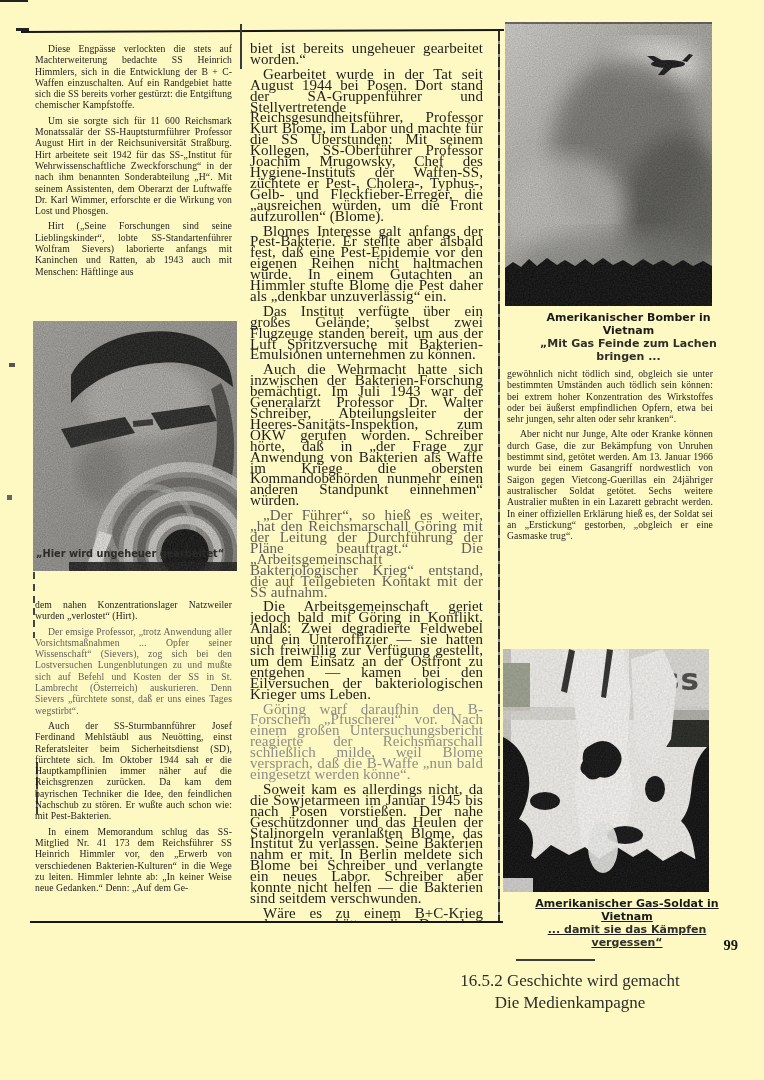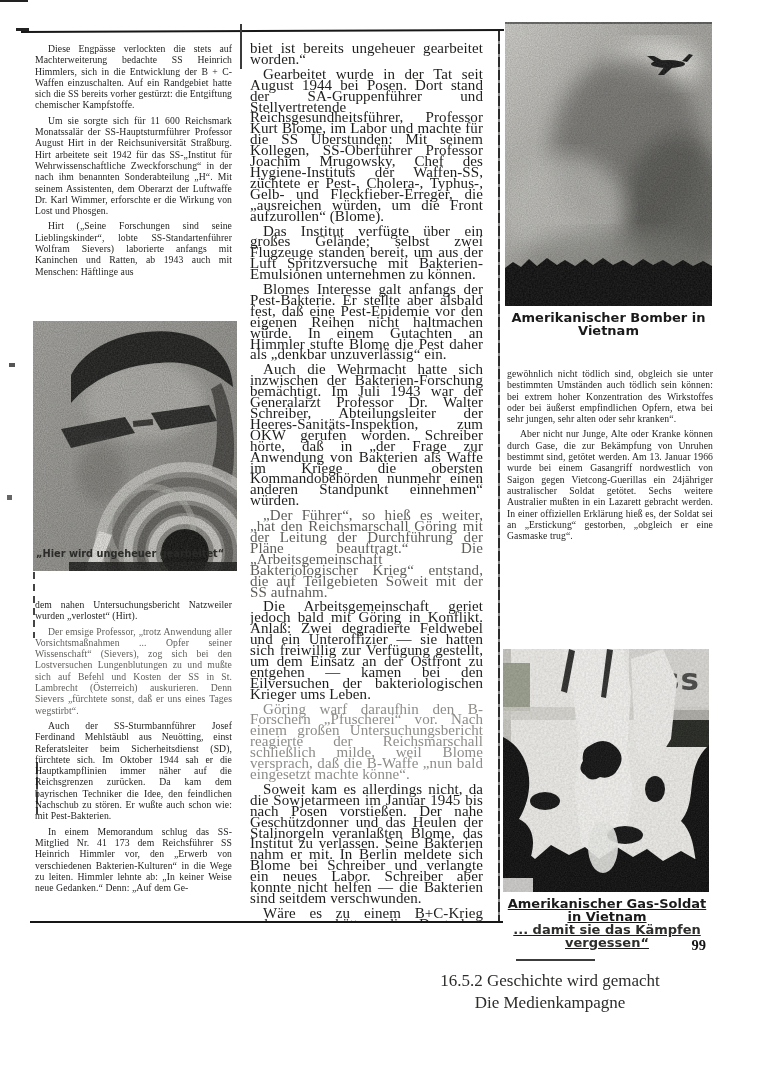--- a/index.html
+++ b/index.html
@@ -1,34 +1,34 @@
 <!DOCTYPE html>
 <html lang="de"><head>
 <meta charset="utf-8">
 <style>
   html,body{margin:0;padding:0;background:#ddd;}
-  #page{position:relative;width:764px;height:1080px;background:#ffffff;overflow:hidden;
+  #page{position:relative;width:764px;height:1080px;background:#fef9c3;overflow:hidden;
         font-family:"Liberation Serif",serif;color:#1d1d1c;}
   .col{position:absolute;text-align:justify;font-size:9.7px;line-height:11.3px;
        letter-spacing:.08px;overflow:hidden;overflow-wrap:break-word;}
   .col p{margin:0 0 4px;text-indent:13px;}
   .col p.cont{text-indent:0;}
   .col p.faded{color:#8d8c89;}
   .col p.semi{color:#5f5e5b;}
   .rule{position:absolute;background:#171717;}
   .cap{position:absolute;font-family:"DejaVu Sans",sans-serif;font-weight:bold;
-       font-size:13px;line-height:13px;color:#1a1a1a;text-align:center;}
+       font-size:11px;line-height:13px;color:#1a1a1a;text-align:center;margin-left:20px;}
   .cap .l2{font-weight:600;color:#2e2e2c;}
   .photo{position:absolute;overflow:hidden;background:#a9a8a3;}
   .photo svg{display:block;}
   #left-caption{position:absolute;font-family:"DejaVu Sans",sans-serif;font-weight:bold;
        font-size:9.8px;color:#2b2b29;text-align:left;}
-  #page-number{position:absolute;left:652px;top:937px;width:54px;text-align:right;
+  #page-number{position:absolute;left:684px;top:937px;width:54px;text-align:right;
        font-size:14.5px;font-weight:600;color:#141414;}
-  #footer{position:absolute;left:356px;top:970px;width:388px;text-align:center;
+  #footer{position:absolute;left:376px;top:970px;width:388px;text-align:center;
        font-size:17px;line-height:22px;color:#2d2d2b;}
   .mark{position:absolute;background:#222;}
 </style>
 </head>
 <body>
 
 <div id="page">
 
   <div class="mark" style="left:0;top:0;width:28px;height:2px;"></div>
   <div class="mark" style="left:16px;top:28px;width:13px;height:3px;"></div>
@@ -86,35 +86,35 @@
       <circle cx="152" cy="232" r="24" fill="#0e0e0c"></circle>
       <polygon points="52,250 66,210 79,214 65,250" fill="#ebe9e4"></polygon>
       <rect x="36" y="241" width="170" height="9" fill="#161614" opacity=".9"></rect>
       <rect width="204" height="250" filter="url(#lpnD)" opacity=".5"></rect>
       <rect width="204" height="250" filter="url(#lpnL)" opacity=".4"></rect>
     </svg>
   </div>
   <div id="left-caption" style="left:36px;top:548px;width:200px;">„Hier wird ungeheuer gearbeitet“</div>
 
   <div class="col" style="left:35px;top:599px;width:197px;height:322px;">
-    <p class="cont">dem nahen Untersuchungsbericht Natzweiler wurden „verlostet“ (Hirt).</p>
+    <p class="cont">dem nahen Konzentrationslager Natzweiler wurden „verlostet“ (Hirt).</p>
     <p class="semi">Der emsige Professor, „trotz Anwendung aller Vorsichtsmaßnahmen ... Opfer seiner Wissenschaft“ (Sievers), zog sich bei den Lostversuchen Lungenblutungen zu und mußte sich auf Befehl und Kosten der SS in St. Lambrecht (Österreich) auskurieren. Denn Sievers „fürchtete sonst, daß er uns eines Tages wegstirbt“.</p>
     <p>Auch der SS-Sturmbannführer Josef Ferdinand Mehlstäubl aus Neuötting, einst Referatsleiter beim Sicherheitsdienst (SD), fürchtete sich. Im Oktober 1944 sah er die Hauptkampflinien immer näher auf die Reichsgrenzen zurücken. Da kam dem bayrischen Techniker die Idee, den feindlichen Nachschub zu stören. Er wußte auch schon wie: mit Pest-Bakterien.</p>
     <p>In einem Memorandum schlug das SS-Mitglied Nr. 41 173 dem Reichsführer SS Heinrich Himmler vor, den „Erwerb von verschiedenen Bakterien-Kulturen“ in die Wege zu leiten. Himmler lehnte ab: „In keiner Weise neue Gedanken.“ Denn: „Auf dem Ge-</p>
   </div>
 
   <div class="col" style="left:250px;top:43px;width:233px;height:878px;font-size:15px;line-height:10.9px;">
     <p class="cont">biet ist bereits ungeheuer gearbeitet worden.“</p>
     <p>Gearbeitet wurde in der Tat seit August 1944 bei Posen. Dort stand der SA-Gruppenführer und Stellvertretende Reichsgesundheitsführer, Professor Kurt Blome, im Labor und machte für die SS Überstunden: Mit seinem Kollegen, SS-Oberführer Professor Joachim Mrugowsky, Chef des Hygiene-Instituts der Waffen-SS, züchtete er Pest-, Cholera-, Typhus-, Gelb- und Fleckfieber-Erreger, die „ausreichen würden, um die Front aufzurollen“ (Blome).</p>
+    <p>Blomes Interesse galt anfangs der Pest-Bakterie. Er stellte aber alsbald fest, daß eine Pest-Epidemie vor den eigenen Reihen nicht haltmachen würde. In einem Gutachten an Himmler stufte Blome die Pest daher als „denkbar unzuverlässig“ ein.</p>
     <p>Das Institut verfügte über ein großes Gelände; selbst zwei Flugzeuge standen bereit, um aus der Luft Spritzversuche mit Bakterien-Emulsionen unternehmen zu können.</p>
-    <p>Blomes Interesse galt anfangs der Pest-Bakterie. Er stellte aber alsbald fest, daß eine Pest-Epidemie vor den eigenen Reihen nicht haltmachen würde. In einem Gutachten an Himmler stufte Blome die Pest daher als „denkbar unzuverlässig“ ein.</p>
     <p>Auch die Wehrmacht hatte sich inzwischen der Bakterien-Forschung bemächtigt. Im Juli 1943 war der Generalarzt Professor Dr. Walter Schreiber, Abteilungsleiter der Heeres-Sanitäts-Inspektion, zum OKW gerufen worden. Schreiber hörte, daß in „der Frage zur Anwendung von Bakterien als Waffe im Kriege die obersten Kommandobehörden nunmehr einen anderen Standpunkt einnehmen“ würden.</p>
-    <p class="semi">„Der Führer“, so hieß es weiter, „hat den Reichsmarschall Göring mit der Leitung der Durchführung der Pläne beauftragt.“ Die „Arbeitsgemeinschaft Bakteriologischer Krieg“ entstand, die auf Teilgebieten Soweit mit der SS aufnahm.</p>
+    <p class="semi">„Der Führer“, so hieß es weiter, „hat den Reichsmarschall Göring mit der Leitung der Durchführung der Pläne beauftragt.“ Die „Arbeitsgemeinschaft Bakteriologischer Krieg“ entstand, die auf Teilgebieten Kontakt mit der SS aufnahm.</p>
     <p>Die Arbeitsgemeinschaft geriet jedoch bald mit Göring in Konflikt. Anlaß: Zwei degradierte Feldwebel und ein Unteroffizier — sie hatten sich freiwillig zur Verfügung gestellt, um dem Einsatz an der Ostfront zu entgehen — kamen bei den Eilversuchen der bakteriologischen Krieger ums Leben.</p>
-    <p class="faded">Göring warf daraufhin den B-Forschern „Pfuscherei“ vor. Nach einem großen Untersuchungsbericht reagierte der Reichsmarschall schließlich milde, weil Blome versprach, daß die B-Waffe „nun bald eingesetzt machte könne“.</p>
+    <p class="faded">Göring warf daraufhin den B-Forschern „Pfuscherei“ vor. Nach einem großen Untersuchungsbericht reagierte der Reichsmarschall schließlich milde, weil Blome versprach, daß die B-Waffe „nun bald eingesetzt werden könne“.</p>
     <p>Soweit kam es allerdings nicht, da die Sowjetarmeen im Januar 1945 bis nach Posen vorstießen. Der nahe Geschützdonner und das Heulen der Stalinorgeln veranlaßten Blome, das Institut zu verlassen. Seine Bakterien nahm er mit. In Berlin meldete sich Blome bei Schreiber und verlangte ein neues Labor. Schreiber aber konnte nicht helfen — die Bakterien sind seitdem verschwunden.</p>
     <p>Wäre es zu einem B+C-Krieg gekommen, hätten die Deutschen auch ihn verloren — und zwar nach wenigen Tagen. Denn Hitlers Großdeutsches Reich verfügte nur über 62 000 Tonnen Kampfstoffe, die Alliierten jedoch über zehn Millionen Tonnen.</p>
   </div>
 
   <div class="photo" style="left:505px;top:22px;width:207px;height:284px;">
     <svg width="207" height="284" viewBox="0 0 207 284">
       <defs>
         <linearGradient id="p1bg" x1="0" y1="0" x2="1" y2="1">
           <stop offset="0" stop-color="#d3d2cd"></stop>
             <stop offset=".45" stop-color="#aaa9a4"></stop>
@@ -145,20 +145,21 @@
         <path d="M177 39 l7 -7 4 1 -6 7 z"></path>
       </g>
       <path d="M0 246 L8 240 16 245 24 237 32 244 42 236 52 243 60 238 70 244 80 237 88 243 98 236 108 243 118 238 128 244 138 237 148 243 158 238 168 244 178 238 188 244 198 239 207 244 L207 284 L0 284 Z" fill="#0b0b0b"></path>
       <rect width="207" height="2" fill="#3a3a3a" opacity=".7"></rect>
       <rect width="207" height="284" filter="url(#p1nD)" opacity=".45"></rect>
       <rect width="207" height="284" filter="url(#p1nL)" opacity=".35"></rect>
     </svg>
   </div>
   <div class="cap" style="left:503px;top:311px;width:211px;">
     <span style="display:block;">Amerikanischer Bomber in Vietnam</span>
+    <span class="l2" style="display:block;">„Mit Gas Feinde zum Lachen bringen ...</span>
   </div>
 
   <div class="col" style="left:507px;top:349px;width:206px;height:296px;margin-top:19px;">
     <p class="cont">gewöhnlich nicht tödlich sind, obgleich sie unter bestimmten Umständen auch tödlich sein können: bei extrem hoher Konzentration des Wirkstoffes oder bei äußerst empfindlichen Opfern, etwa bei sehr jungen, sehr alten oder sehr kranken“.</p>
     <p>Aber nicht nur Junge, Alte oder Kranke können durch Gase, die zur Bekämpfung von Unruhen bestimmt sind, getötet werden. Am 13. Januar 1966 wurde bei einem Gasangriff nordwestlich von Saigon gegen Vietcong-Guerillas ein 24jähriger australischer Soldat getötet. Sechs weitere Australier mußten in ein Lazarett gebracht werden. In einer offiziellen Erklärung hieß es, der Soldat sei an „Erstickung“ gestorben, „obgleich er eine Gasmaske trug“.</p>
   </div>
 
   <div class="photo" style="left:503px;top:649px;width:206px;height:243px;background:#efeeea;">
     <svg width="206" height="243" viewBox="0 0 206 243">
       <defs>

